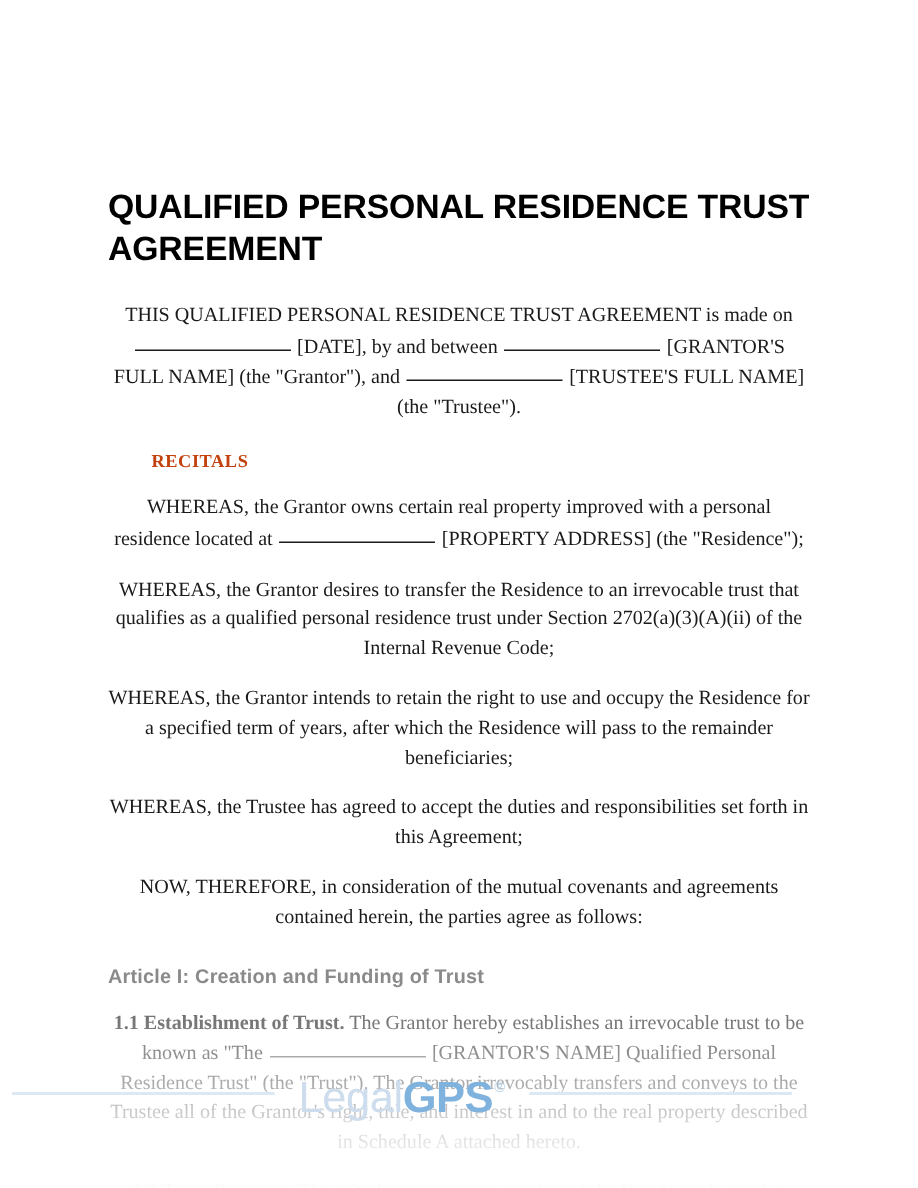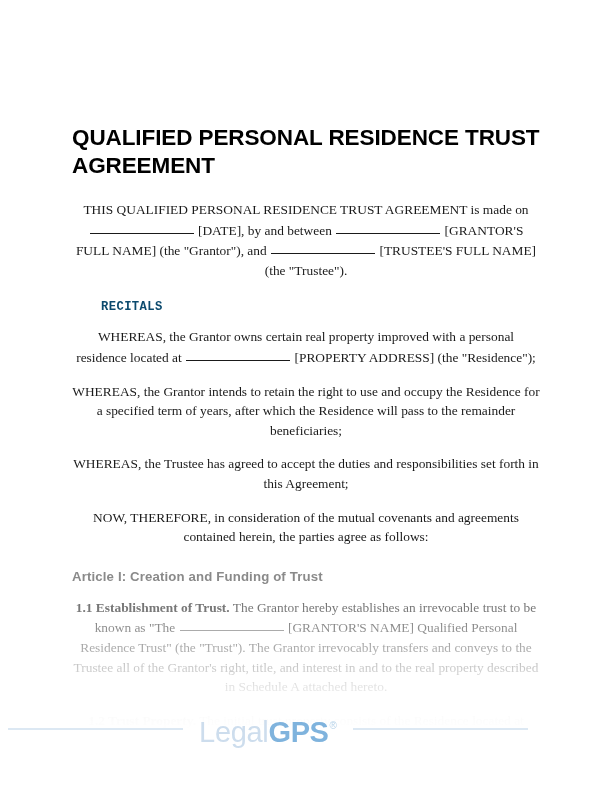--- a/index.html
+++ b/index.html
@@ -34,25 +34,25 @@
     font-family: "Liberation Sans", sans-serif;
     font-weight: bold;
     font-size: 22.5px;
     line-height: 28px;
     color: #000000;
     letter-spacing: -0.1px;
     margin: 0 0 20px 0;
   }
 
   .section-heading {
-    font-family: Liberation Mono, monospace;
+    font-family: Liberation Serif, serif;
     font-weight: bold;
     font-size: 12.2px;
     letter-spacing: 0.4px;
-    color: #0c4a6e;
+    color: #c2410c;
     margin: 20px 0 13px 0;
     padding-left: 29px;
   }
 
   .article-heading {
     font-family: "Liberation Sans", sans-serif;
     font-weight: bold;
     font-size: 13.2px;
     color: #8a8a8a;
     letter-spacing: 0.15px;
@@ -168,20 +168,21 @@
     </p>
 
     <h2 class="section-heading">RECITALS</h2>
 
     <p class="para">
       <span>WHEREAS, the Grantor owns certain real property improved with a personal residence located at</span>
       <span class="blank"></span>
       <span>[PROPERTY ADDRESS] (the "Residence");</span>
     </p>
 
+    <p class="para">WHEREAS, the Grantor desires to transfer the Residence to an irrevocable trust that qualifies as a qualified personal residence trust under Section 2702(a)(3)(A)(ii) of the Internal Revenue Code;</p>
 
     <p class="para">WHEREAS, the Grantor intends to retain the right to use and occupy the Residence for a specified term of years, after which the Residence will pass to the remainder beneficiaries;</p>
 
     <p class="para">WHEREAS, the Trustee has agreed to accept the duties and responsibilities set forth in this Agreement;</p>
 
     <p class="para">NOW, THEREFORE, in consideration of the mutual covenants and agreements contained herein, the parties agree as follows:</p>
 
     <h3 class="article-heading">Article I: Creation and Funding of Trust</h3>
 
     <div class="faded-wrap">

